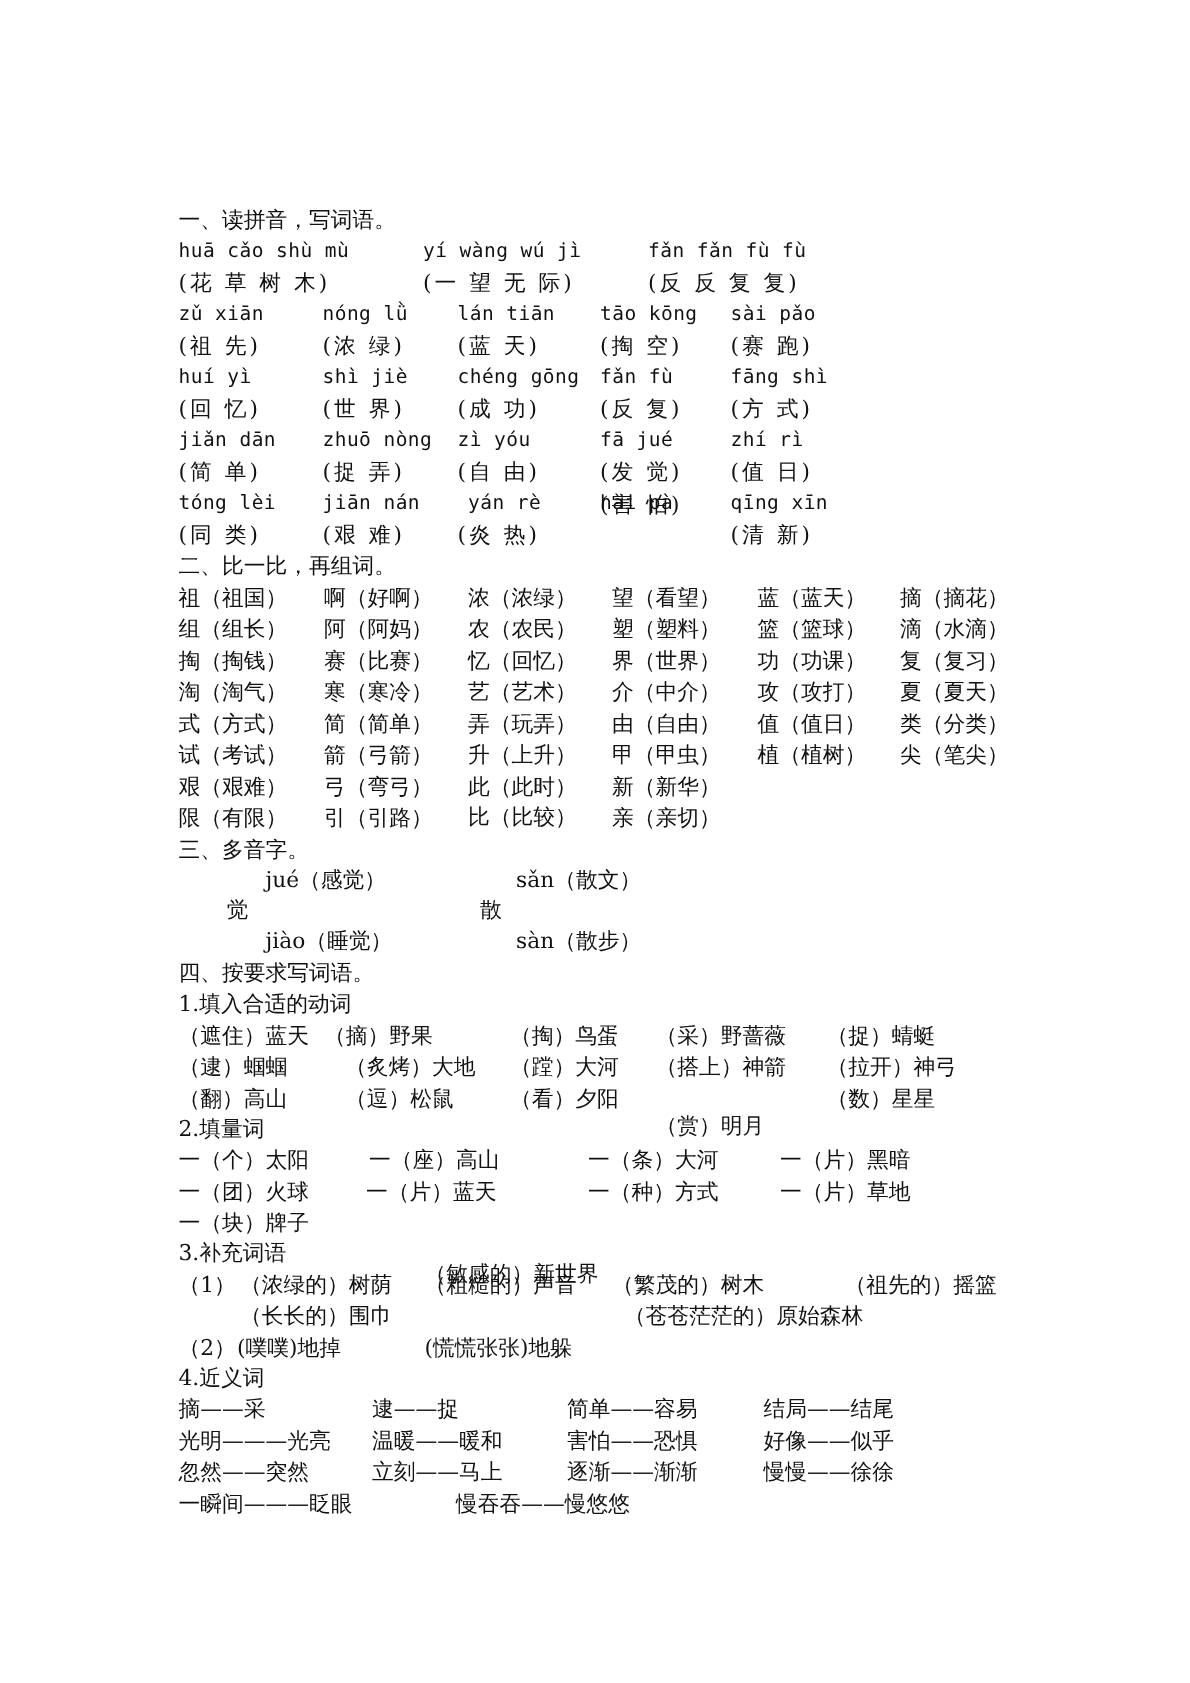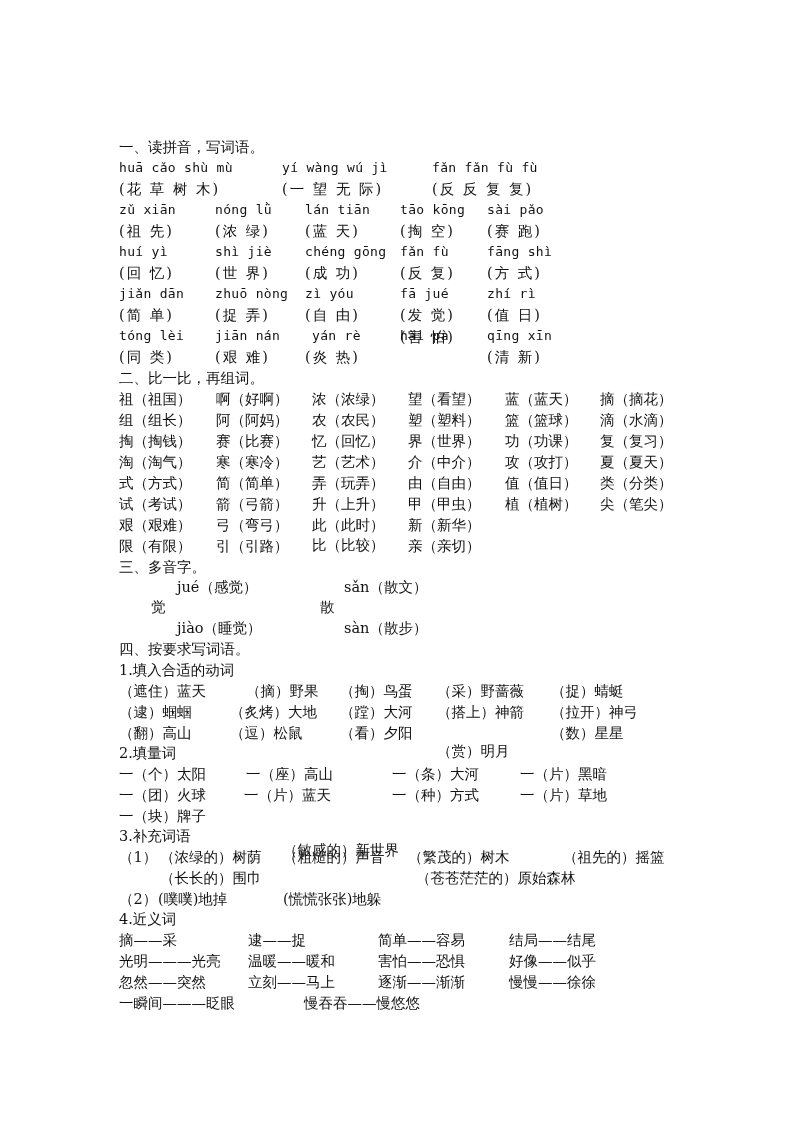--- a/index.html
+++ b/index.html
@@ -131,21 +131,21 @@
   <div class="abs" style="left:151px;top:597px;">觉</div>
   <div class="abs" style="left:177px;top:618px;">jiào（睡觉）</div>
   <div class="abs" style="left:344px;top:577px;">sǎn（散文）</div>
   <div class="abs" style="left:320px;top:597px;">散</div>
   <div class="abs" style="left:344px;top:618px;">sàn（散步）</div>
 
   <div class="abs sec" style="left:119px;top:639px;">四、按要求写词语。</div>
 
   <div class="abs" style="left:119px;top:660px;">1.填入合适的动词</div>
   <div class="abs" style="left:119px;top:681px;">（遮住）蓝天</div>
-  <div class="abs" style="left:246px;top:681px;text-align:right;">（摘）野果</div>
+  <div class="abs" style="left:216px;top:681px;text-align:right;">（摘）野果</div>
   <div class="abs" style="left:340px;top:681px;">（掏）鸟蛋</div>
   <div class="abs" style="left:437px;top:681px;">（采）野蔷薇</div>
   <div class="abs" style="left:551px;top:681px;">（捉）蜻蜓</div>
 
   <div class="abs" style="left:119px;top:702px;">（逮）蝈蝈</div>
   <div class="abs" style="left:230px;top:702px;">（炙烤）大地</div>
   <div class="abs" style="left:340px;top:702px;">（蹚）大河</div>
   <div class="abs" style="left:437px;top:702px;">（搭上）神箭</div>
   <div class="abs" style="left:551px;top:702px;">（拉开）神弓</div>
 

